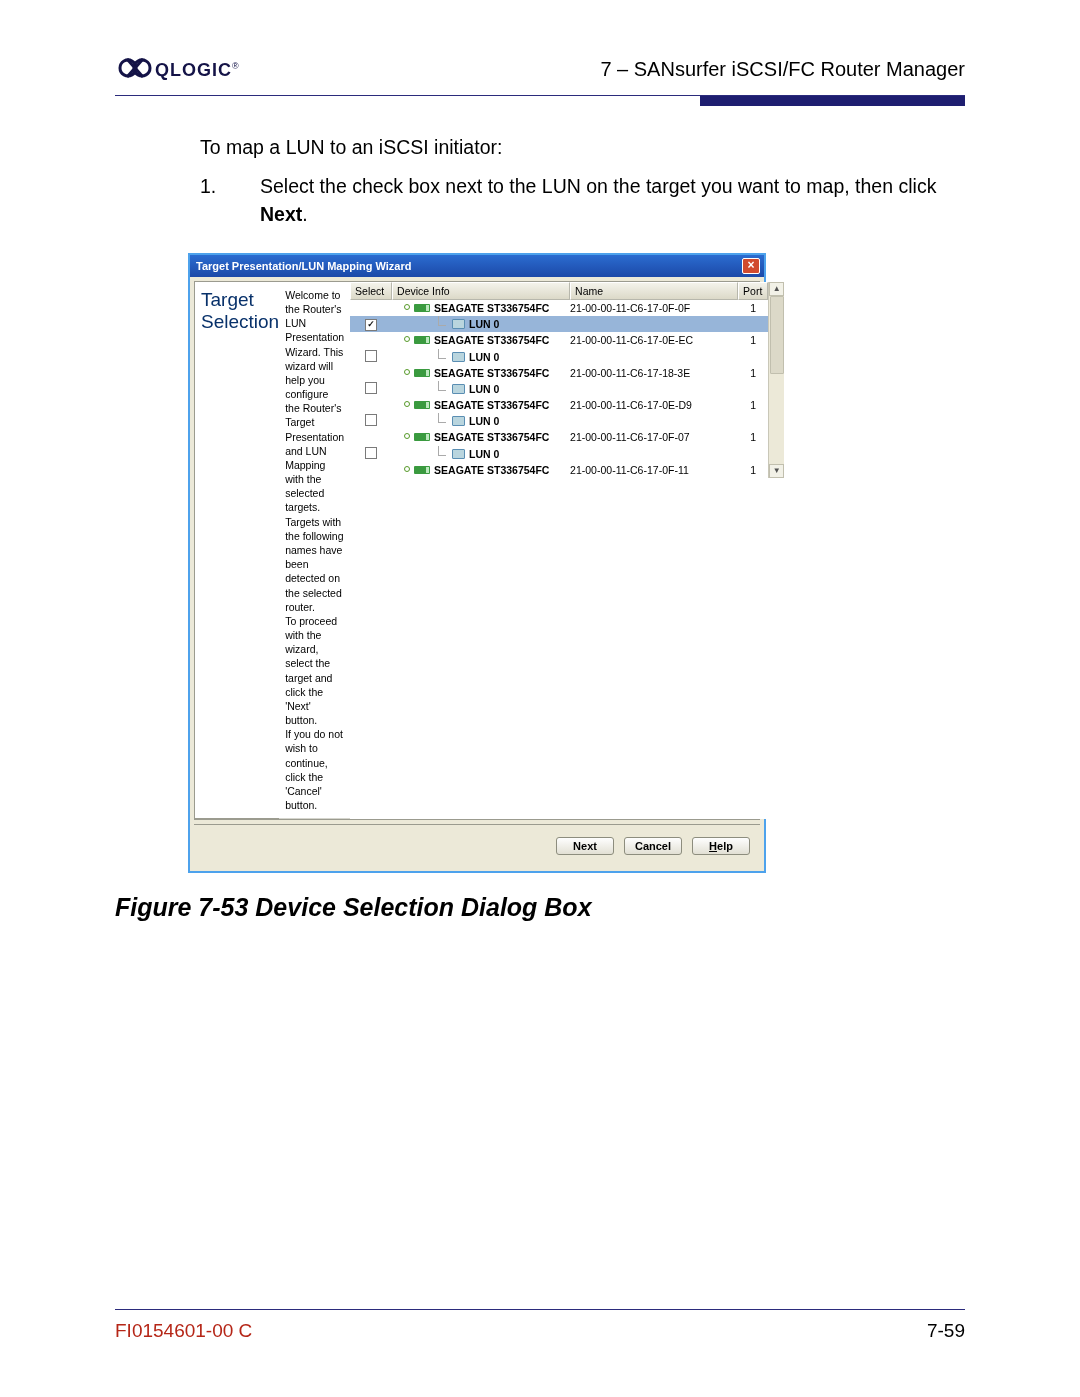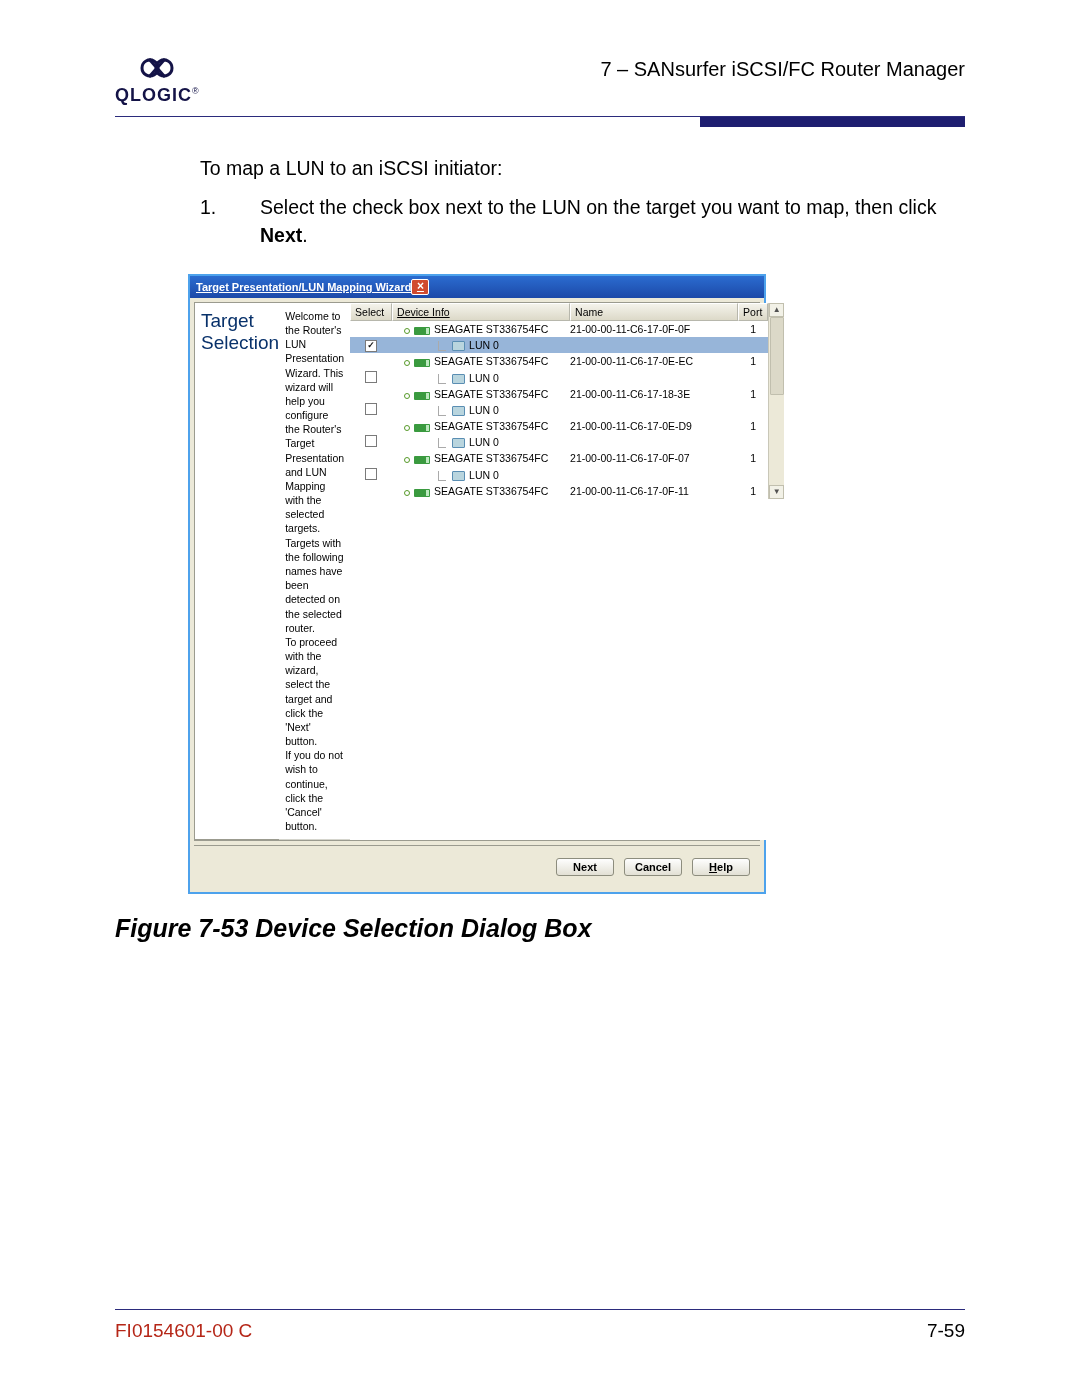--- a/index.html
+++ b/index.html
@@ -14,21 +14,21 @@
   }
   .page {
     padding: 55px 115px 0 115px;
   }
   .header {
     display: flex;
     justify-content: space-between;
     align-items: flex-start;
     padding-bottom: 10px;
   }
-  .logo-block { display: flex; flex-direction: column; align-items: center; }
+  .logo-block { display: flex; flex-direction: row; align-items: center; }
   .logo-icon {
     width: 40px; height: 26px; position: relative;
     margin-bottom: 4px;
   }
   .logo-icon svg { width: 40px; height: 26px; }
   .logo-text {
     font-weight: 600;
     color: #141347;
     letter-spacing: 1px;
     font-size: 18px;
@@ -63,24 +63,24 @@
     background: #ece9d8;
     font-family: Tahoma, Arial, sans-serif;
     font-size: 11px;
   }
   .titlebar {
     background: linear-gradient(#2b6cd0, #1c49a8);
     color: #fff;
     height: 22px;
     display: flex;
     align-items: center;
+    justify-content: space-between;
     padding: 0 4px 0 6px;
     font-weight: bold;
     font-size: 11px;
-    text-decoration: underline;
   }
   .close-btn {
     width: 18px; height: 16px;
     background: #d14a2e;
     border: 1px solid #fff;
     border-radius: 2px;
     color: #fff;
     font-weight: bold;
     text-align: center;
     line-height: 13px;
@@ -142,21 +142,21 @@
   }
   .th {
     border: 1px solid #fff;
     border-right: 1px solid #b7b7ac;
     border-bottom: 1px solid #b7b7ac;
     padding: 2px 4px;
     text-align: left;
     background: linear-gradient(#f4f3eb, #dcd9c8);
   }
   .th-select { width: 42px; }
-  .th-info { width: 178px; text-decoration: underline; }
+  .th-info { width: 178px; }
   .th-name { width: 168px; }
   .th-port { width: 30px; }
   .scrollbar {
     width: 16px;
     background: #ece9d8;
     border-left: 1px solid #c9c7b8;
     position: relative;
   }
   .sb-arrow {
     height: 14px; background: #f2f1e7;
@@ -178,22 +178,23 @@
   .td-select { width: 42px; text-align: center; }
   .chk {
     width: 12px; height: 12px;
     border: 1px solid #7a7a7a;
     background: #fff;
     display: inline-block;
     font-size: 9px; line-height: 9px; font-weight: bold;
     text-align: center; color: #111;
   }
   .td-info {
-    width: 178px; display: flex; align-items: flex-end; gap: 4px;
+    width: 178px; display: flex; align-items: center; gap: 4px;
     padding-left: 12px;
+    font-weight: bold;
   }
   .td-info.lun { padding-left: 46px; }
   .circ { width: 6px; height: 6px; border: 1px solid #579a2a; border-radius: 50%; position: relative; top: -1px;}
   .disk-ic { width: 16px; height: 8px; background: #3a9a3f; border-radius: 1px; position: relative; }
   .disk-ic::after { content:""; position:absolute; right:1px; top:1px; width:3px; height:6px; background:#bde9bf; }
   .lun-ic { width: 13px; height: 10px; background: #b9d5de; border: 1px solid #5a8eb3; border-radius: 1px; }
   .lun-branch { width: 8px; height: 10px; border-left: 1px solid #aaa; border-bottom: 1px solid #aaa; margin-right: 2px; margin-top: -6px;}
   .td-name { width: 168px; }
   .td-port { width: 30px; text-align: center; }
 

